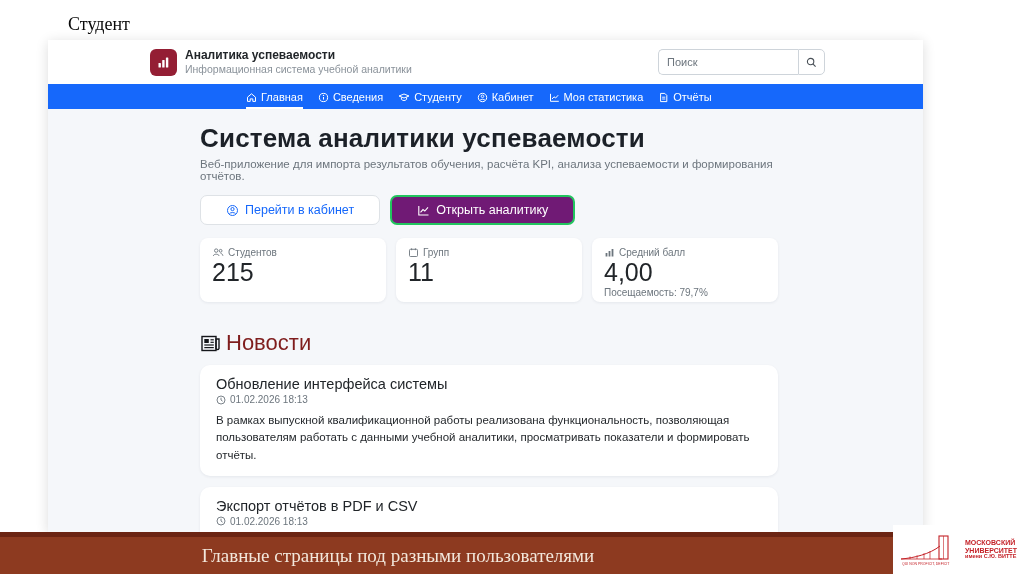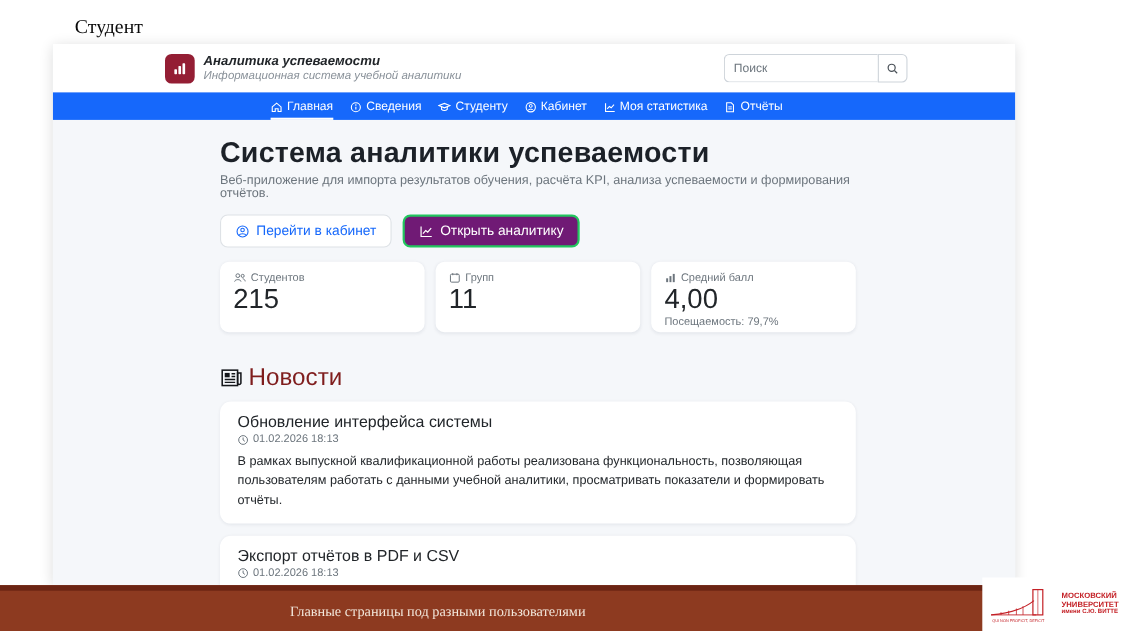--- a/index.html
+++ b/index.html
@@ -10,21 +10,21 @@
   
   .slide-label { position:absolute; left:68px; top:14px; font-family:"Liberation Serif", serif;
     font-size:18px; color:#0a0a0a; }
 
   
   .app-panel { position:absolute; left:48px; top:40px; width:875px; height:492px;
     background:#f5f7fa; box-shadow:0 2px 12px rgba(0,0,0,.14); overflow:hidden; }
 
   
   .app-header { position:relative; height:44px; background:#fff; }
-  .brand { position:absolute; left:102px; top:8px; display:flex; gap:8px; align-items:center;font-style:italic; }
+  .brand { position:absolute; left:102px; top:8px; display:flex; gap:8px; align-items:center; }
   .brand-icon { width:27px; height:27px; background:#941e34; border-radius:6px;
     display:flex; align-items:center; justify-content:center; }
   .brand-title { font-size:12px; font-weight:700; color:#212529; line-height:1.25; }
   .brand-sub { font-size:10.5px; color:#8a929a; line-height:1.25; }
   .search-wrap { position:absolute; right:98px; top:9px; display:flex; }
   .search-input { width:140px; height:26px; border:1px solid #ced4da; border-right:none;
     border-radius:5px 0 0 5px; font-size:11px; padding:0 8px; color:#212529; outline:none; }
   .search-input::placeholder { color:#6c757d; }
   .search-btn { width:27px; height:26px; border:1px solid #ced4da; background:#fff;
     border-radius:0 5px 5px 0; display:flex; align-items:center; justify-content:center; cursor:pointer; }
@@ -41,21 +41,21 @@
   .pill-btn { display:flex; gap:4px; align-items:center; border:1px solid rgba(255,255,255,.8);
     border-radius:10px; color:#fff; font-size:10px; padding:2px 8px; background:transparent; cursor:pointer; }
 
   
   .app-content { position:relative; height:423px; overflow:hidden; }
   .container { width:578px; margin-left:152px; }
   .hero-title { font-size:26px; font-weight:600; color:#1c2128; margin:14px 0 4px; letter-spacing:.2px; }
   .hero-sub { font-size:11.5px; color:#6c757d; margin-bottom:13px; }
   .hero-buttons { display:flex; gap:10px; margin-bottom:13px; }
   .btn { display:flex; gap:6px; align-items:center; font-size:12.5px; border-radius:7px;
-    padding:6px 13px; cursor:pointer; }
+    padding:6px 25px; cursor:pointer; }
   .btn-outline { background:#fff; border:1px solid #dee2e6; color:#1668fb; }
   .btn-primary { background:#701a75; border:2px solid #22c55e; color:#fff; }
 
   .stats-row { display:flex; gap:10px; margin-bottom:28px; }
   .stat-card { flex:1; background:#fff; border-radius:8px; padding:9px 12px; height:64px;
     box-shadow:0 1px 3px rgba(20,30,60,.07); }
   .stat-label { display:flex; gap:4px; align-items:center; font-size:10px; color:#6c757d; }
   .stat-value { font-size:25px; color:#212529; line-height:1.15; font-weight:400; }
   .stat-extra { font-size:10px; color:#6c757d; }
 
@@ -64,21 +64,21 @@
   .news-card { background:#fff; border-radius:10px; padding:11px 16px 12px; margin-bottom:11px;
     box-shadow:0 1px 3px rgba(20,30,60,.07); }
   .news-title { font-size:14.5px; font-weight:400; color:#212529; margin-bottom:2px; }
   .news-date { display:flex; gap:4px; align-items:center; font-size:10px; color:#6c757d; margin-bottom:7px; }
   .news-body { font-size:11.5px; color:#24282c; line-height:1.5; }
 
   
   .footer { position:absolute; left:0; bottom:0; width:1024px; height:42px; background:#8d3a20;
     border-top:5px solid #6b2413; display:flex; align-items:center; }
   .footer-text { width:796px; text-align:center; font-family:"Liberation Serif", serif;
-    font-size:13px; color:#f2e7db; }
+    font-size:19px; color:#f2e7db; }
   .uni-box { position:absolute; right:0; bottom:0; width:131px; height:49px; background:#fff;
     display:flex; align-items:center; justify-content:center; gap:3px; }
   .uni-text { color:#c42127; font-weight:700; line-height:1.05; }
   .uni-l1 { font-size:7px; } .uni-l2 { font-size:7px; } .uni-l3 { font-size:5.5px; }
 
   svg { display:block; }
 </style>
 </head>
 <body>
 

